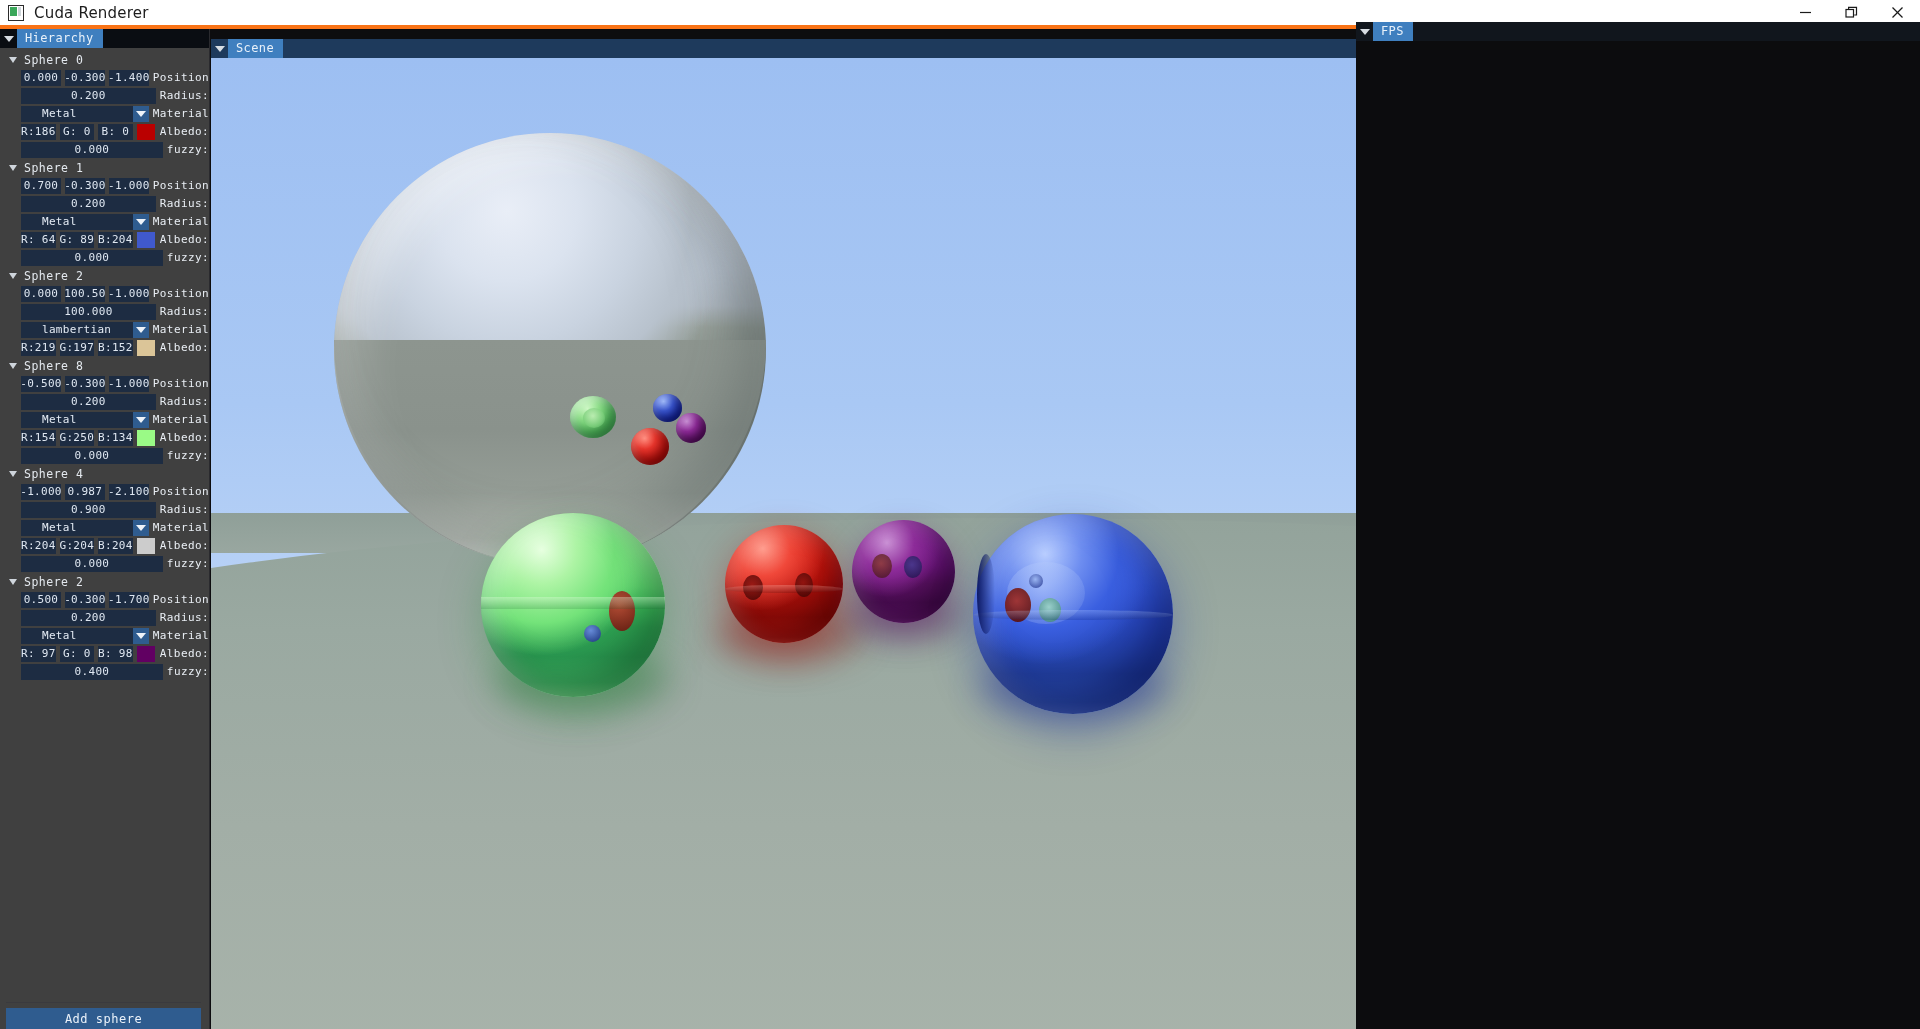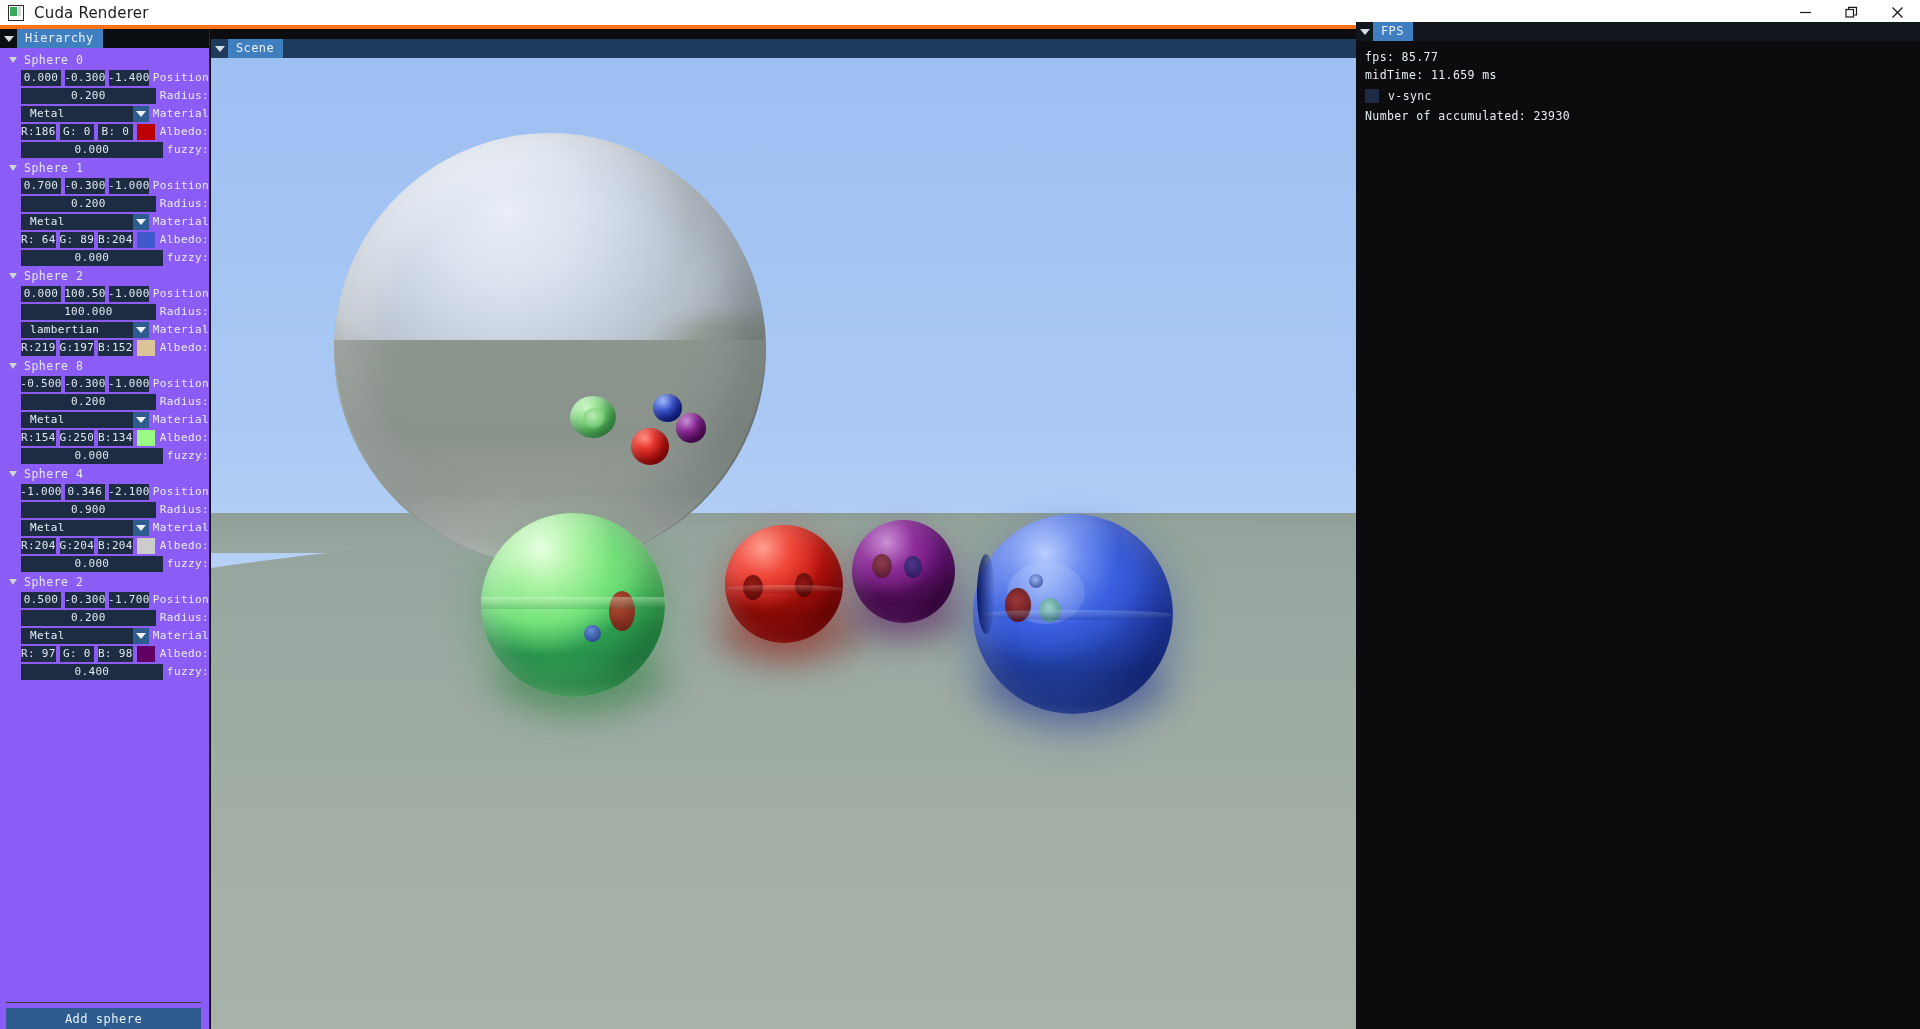--- a/index.html
+++ b/index.html
@@ -30,21 +30,21 @@
   .collapse-arrow{ width:17px; height:19px; display:flex; align-items:center; justify-content:center; }
   .collapse-arrow i{ width:0;height:0; border-left:5px solid transparent;
     border-right:5px solid transparent; border-top:6px solid #d8dde3; display:block; }
   .panel-tab{ height:19px; background:#2e6ca8; color:#e8f1fa; font-size:12px;
     line-height:19px; padding:0 9px 0 8px; letter-spacing:.4px; }
   .panel-tab.light{ background:#3f7fbf; }
 
   
   #left-panel{
     position:absolute; left:0; top:29px; width:210px; height:1000px;
-    background:#8b5cf6; border-right:1px solid #2a2a2e;
+    background:#404040; border-right:1px solid #2a2a2e;
     display:flex; flex-direction:column;
   }
   #left-head{ background:#0a0d12; }
   #left-body{ flex:1; position:relative; overflow:hidden; padding-top:3px; }
 
   .sphere-group{ padding:0 0 0 0; }
   .sphere-title{ height:17px; display:flex; align-items:center; padding-left:9px;
     color:#e3e8ee; font-size:11.5px; letter-spacing:.5px; }
   .sphere-title .tri{ width:0;height:0; border-left:4px solid transparent;
     border-right:4px solid transparent; border-top:6px solid #cfd5dc; margin-right:7px; }
@@ -55,21 +55,21 @@
     display:flex; align-items:center; justify-content:center;
     letter-spacing:.3px; margin-right:4px; overflow:hidden; white-space:nowrap;
   }
   .field.w3{ width:41px; }
   .field.wide{ width:163px; margin-right:4px; }
   .row .label{ color:#e9eef4; font-size:11px; letter-spacing:.4px; white-space:nowrap; }
 
   
   .combo{ width:163px; height:16px; background:#1d2c42; display:flex;
     align-items:center; margin-right:4px; }
-  .combo .val{ flex:1; color:#e4ebf4; font-size:11px; padding-left:9px;
+  .combo .val{ flex:1; color:#e4ebf4; font-size:11px; padding-left:21px;
     letter-spacing:.3px; text-align:left; }
   .combo .arrow{ width:16px; height:16px; background:#2f5c8f;
     display:flex; align-items:center; justify-content:center; }
   .combo .arrow i{ width:0;height:0; border-left:5px solid transparent;
     border-right:5px solid transparent; border-top:6px solid #eef3f9; }
 
   
   .field.rgb{ width:38px; justify-content:center; }
   .swatch{ width:20px; height:16px; margin-right:5px; border:0; }
 
@@ -366,21 +366,21 @@
           <div class="label">fuzzy:</div>
         </div>
       </div>
       <div class="sphere-group">
         <div class="sphere-title">
           <span class="tri"></span>
           <span>Sphere 4</span>
         </div>
         <div class="row">
           <div class="field w3">-1.000</div>
-          <div class="field w3">0.346</div>
+          <div class="field w3">0.987</div>
           <div class="field w3">-2.100</div>
           <div class="label">Position</div>
         </div>
         <div class="row">
           <div class="field wide">0.900</div>
           <div class="label">Radius:</div>
         </div>
         <div class="row">
           <div class="combo">
             <div class="val">Metal</div>
@@ -500,22 +500,13 @@
   </div>
 </div>
 
 <div id="right-panel">
   <div class="panel-head" id="right-head">
     <div class="collapse-arrow">
         <i></i>
       </div>
     <div class="panel-tab light">FPS</div>
   </div>
-  <div id="right-body">
-    <div class="stat">fps: 85.77</div>
-    <div class="stat">midTime: 11.659 ms</div>
-    <div class="chk-row">
-      <div class="chk"></div>
-      <div class="chk-label">v-sync</div>
-    </div>
-    <div class="stat">Number of accumulated: 23930</div>
-  </div>
 </div>
 
 </body></html>

